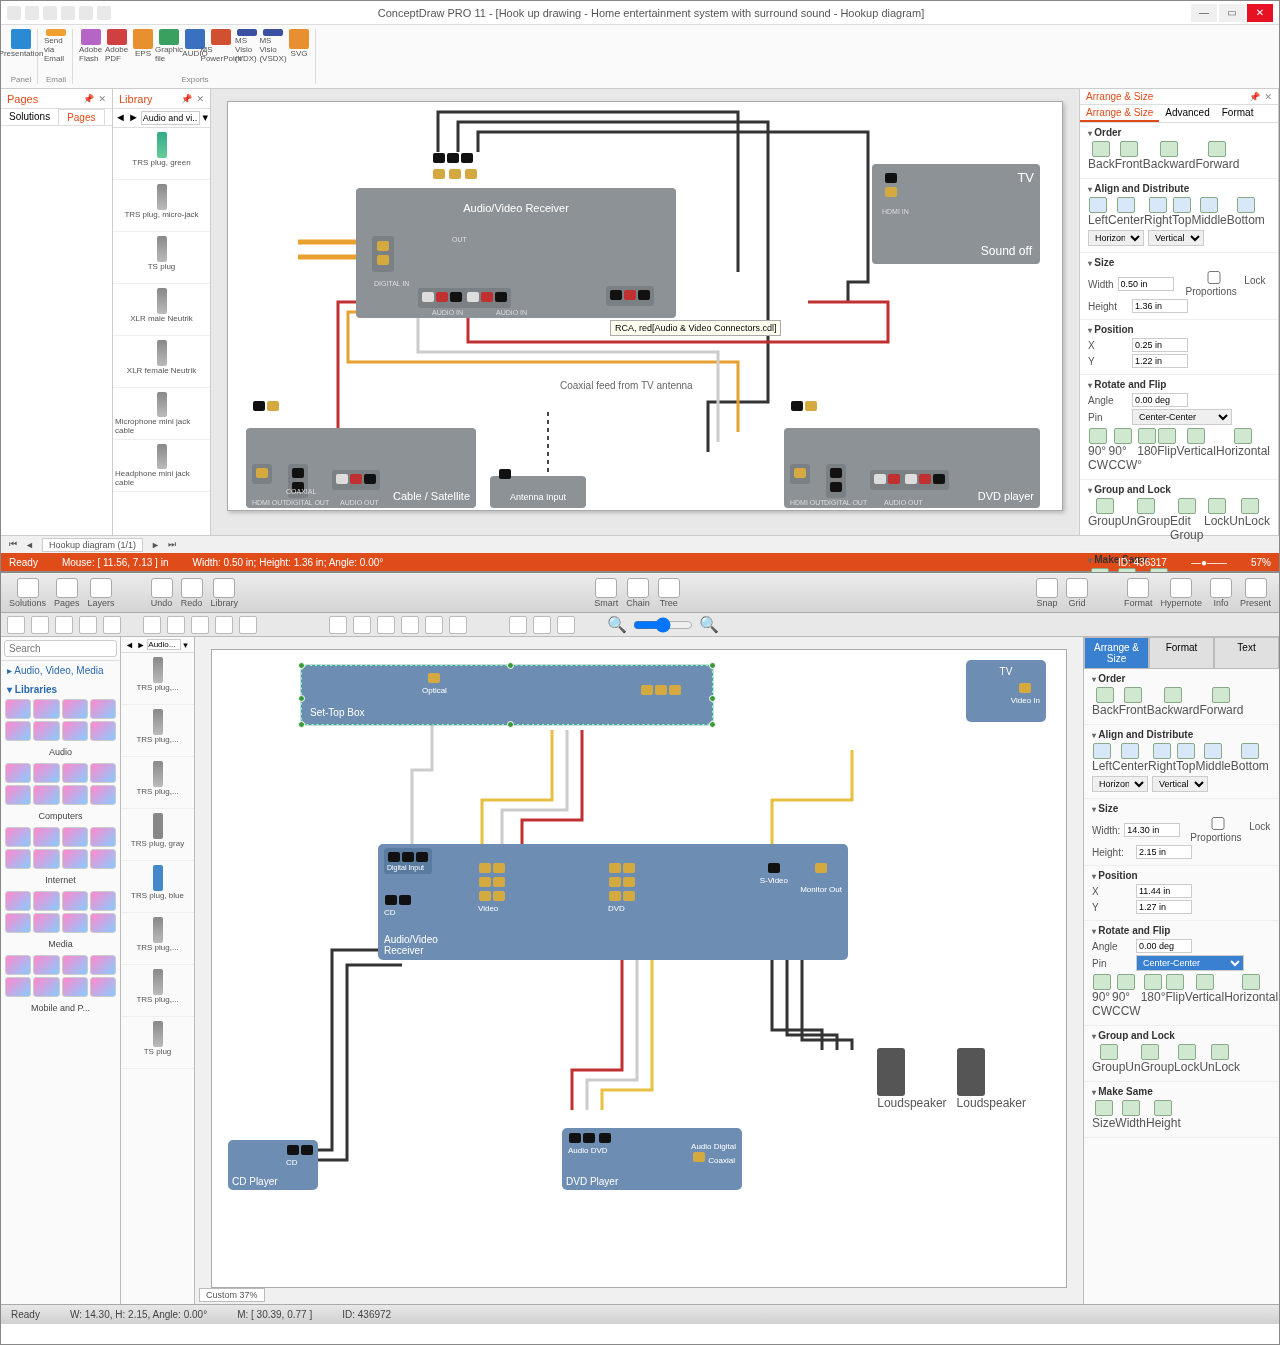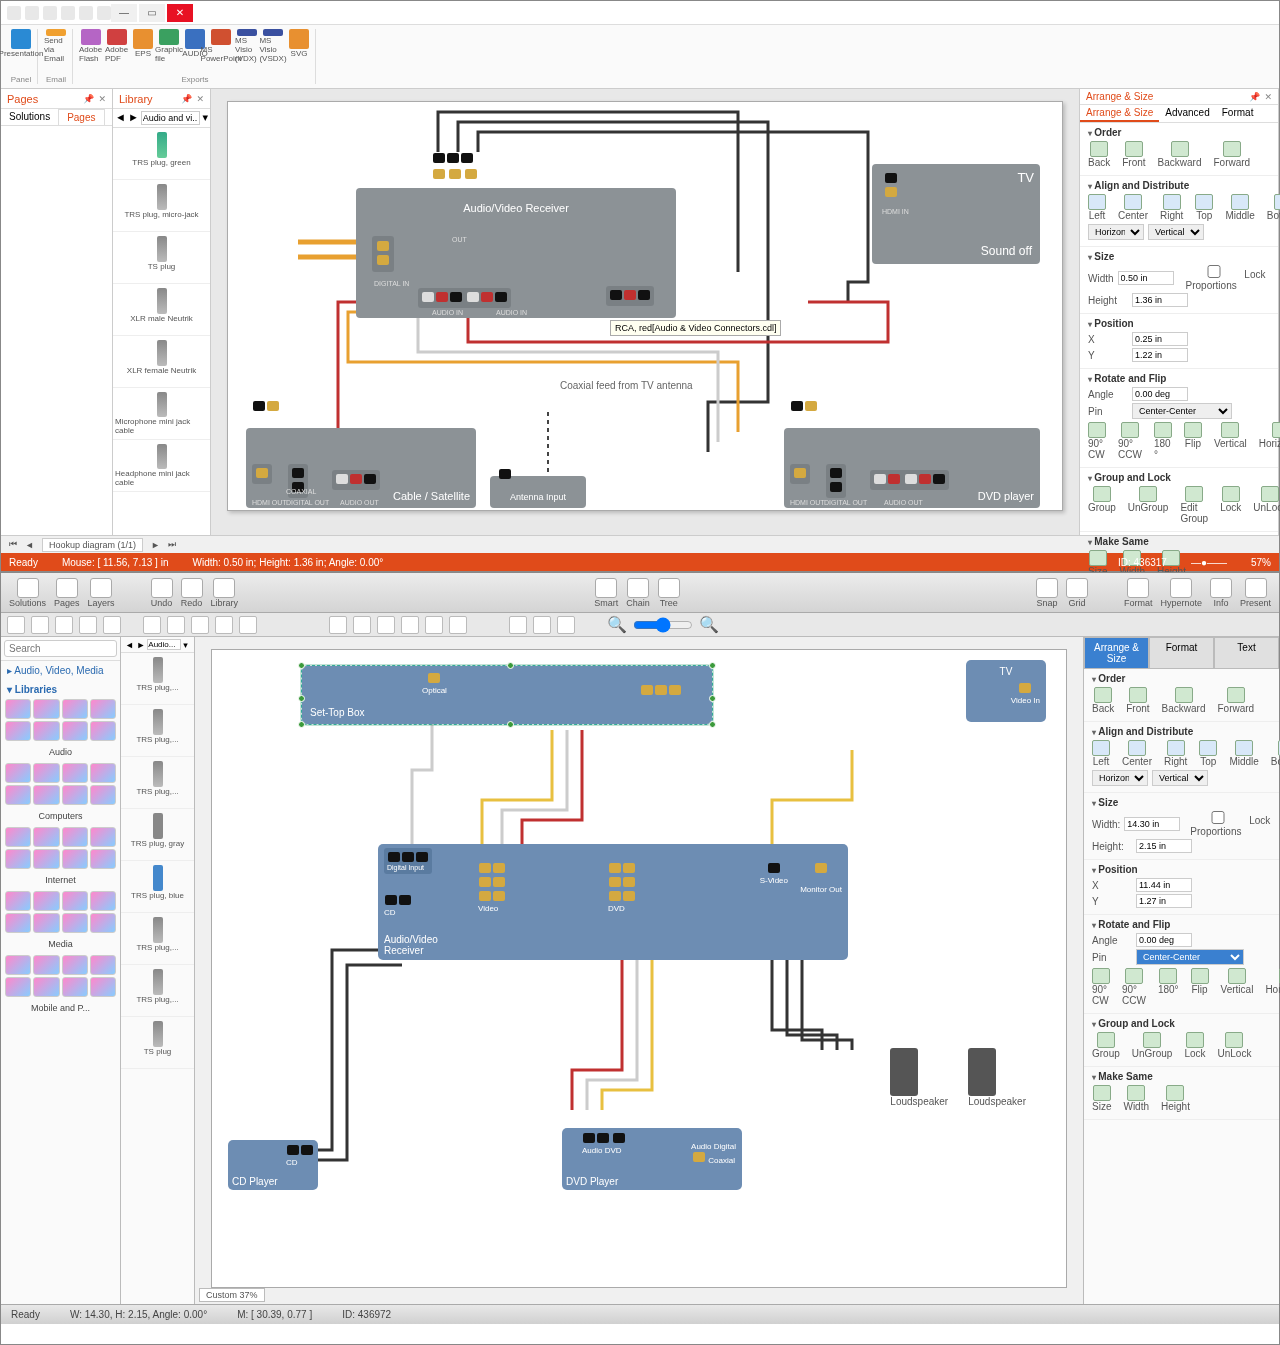--- a/index.html
+++ b/index.html
@@ -51,21 +51,21 @@
 .right{width:200px;border-left:1px solid #ccc;font-size:10px}
 .right .tabs{display:flex;font-size:10px;border-bottom:1px solid #ddd}
 .right .tabs span{padding:2px 6px}
 .right .tabs .on{color:#e04b1a;border-bottom:2px solid #e04b1a}
 .sec{border-bottom:1px solid #eee;padding:4px 8px}
 .sec .hdr{font-weight:bold;font-size:10px;margin-bottom:3px;color:#333}
 .sec .hdr::before{content:"▾ ";color:#666;font-size:8px}
 .sec .row{display:flex;align-items:center;gap:4px;margin:2px 0}
 .sec label{width:40px;color:#555}
 .sec input,.sec select{border:1px solid #ccc;font-size:9px;padding:1px 2px;width:56px}
-.btnrow{display:flex;gap:12px;margin:3px 0;font-size:10px;color:#555}
+.btnrow{display:flex;margin:3px 0;font-size:12px;color:#555}
 .btnrow .b{display:flex;flex-direction:column;align-items:center;cursor:pointer}
 .btnrow .b .i{width:18px;height:16px;background:#d0e8d0;border:1px solid #8a8;border-radius:2px}
 .statusbar{height:18px;background:#e04b1a;color:#fff;font-size:10px;display:flex;align-items:center;padding:0 8px;gap:24px}
 .statusbar .sp{flex:1}
 .tabbar{height:18px;background:#f0f0f0;border-top:1px solid #ccc;display:flex;align-items:center;font-size:9px;padding:0 8px;gap:8px;color:#555}
 
 .mactitle{height:22px;background:linear-gradient(#f4f4f4,#d8d8d8);display:flex;align-items:center;font-size:11px;color:#444;padding:0 8px}
 .mactitle .dots{display:flex;gap:6px}
 .mactitle .dots span{width:11px;height:11px;border-radius:50%}
 .mactitle .title{flex:1;text-align:center}
@@ -104,20 +104,21 @@
 <div class="win win1">
  <div class="titlebar">
   <div class="qat">
    <span></span>
         <span></span>
         <span></span>
         <span></span>
         <span></span>
         <span></span>
   </div>
+  <div class="title">ConceptDraw PRO 11 - [Hook up drawing - Home entertainment system with surround sound - Hookup diagram]</div>
   <div class="btns">
    <span>—</span>
    <span>▭</span>
    <span class="close">✕</span>
   </div>
  </div>
  <div class="ribbon">
   <div class="rgrp">
         <div class="icons">
     <div class="ic">
@@ -747,25 +748,25 @@
      <div style="position:absolute;right:6px;top:18px;font-size:8px;text-align:center"><span class="port g"></span><br><br><span>Monitor Out</span></div>
     </div>
 
     <div class="dev2" style="left:16px;top:490px;width:90px;height:50px">
      <div style="position:absolute;left:4px;bottom:3px">CD Player</div>
      <div style="position:absolute;right:4px;top:4px;font-size:8px"><span class="port"></span><span class="port"></span><br><span>CD</span></div>
     </div>
 
     <div class="dev2" style="left:350px;top:478px;width:180px;height:62px">
      <div style="position:absolute;left:4px;bottom:3px">DVD Player</div>
-     <div style="position:absolute;left:20px;top:4px;font-size:8px"><span class="port"></span><span class="port"></span>&nbsp;<span class="port"></span><br><span>Audio</span>&nbsp;<span>DVD</span></div>
+     <div style="position:absolute;left:6px;top:4px;font-size:8px"><span class="port"></span><span class="port"></span>&nbsp;<span class="port"></span><br><span>Audio</span>&nbsp;<span>DVD</span></div>
      <div style="position:absolute;right:6px;top:14px;font-size:8px;text-align:center"><span>Audio Digital</span><br><span class="port g"></span> <span>Coaxial</span></div>
     </div>
 
-    <div style="position:absolute;right:40px;top:398px;display:flex;gap:20px;font-size:10px;color:#555;text-align:center">
+    <div style="position:absolute;right:40px;top:398px;display:flex;gap:10px;font-size:12px;color:#555;text-align:center">
      <div><div style="width:28px;height:48px;background:#555;border-radius:3px"></div><span>Loudspeaker</span></div>
      <div><div style="width:28px;height:48px;background:#555;border-radius:3px"></div><span>Loudspeaker</span></div>
     </div>
    </div>
    <div style="position:absolute;left:4px;bottom:2px;font-size:9px;color:#555;background:#fff;border:1px solid #bbb;padding:1px 6px">Custom 37%</div>
   </div>
 
   <div class="right2">
    <div class="tabs">
           <span class="on">Arrange &amp; Size</span>

